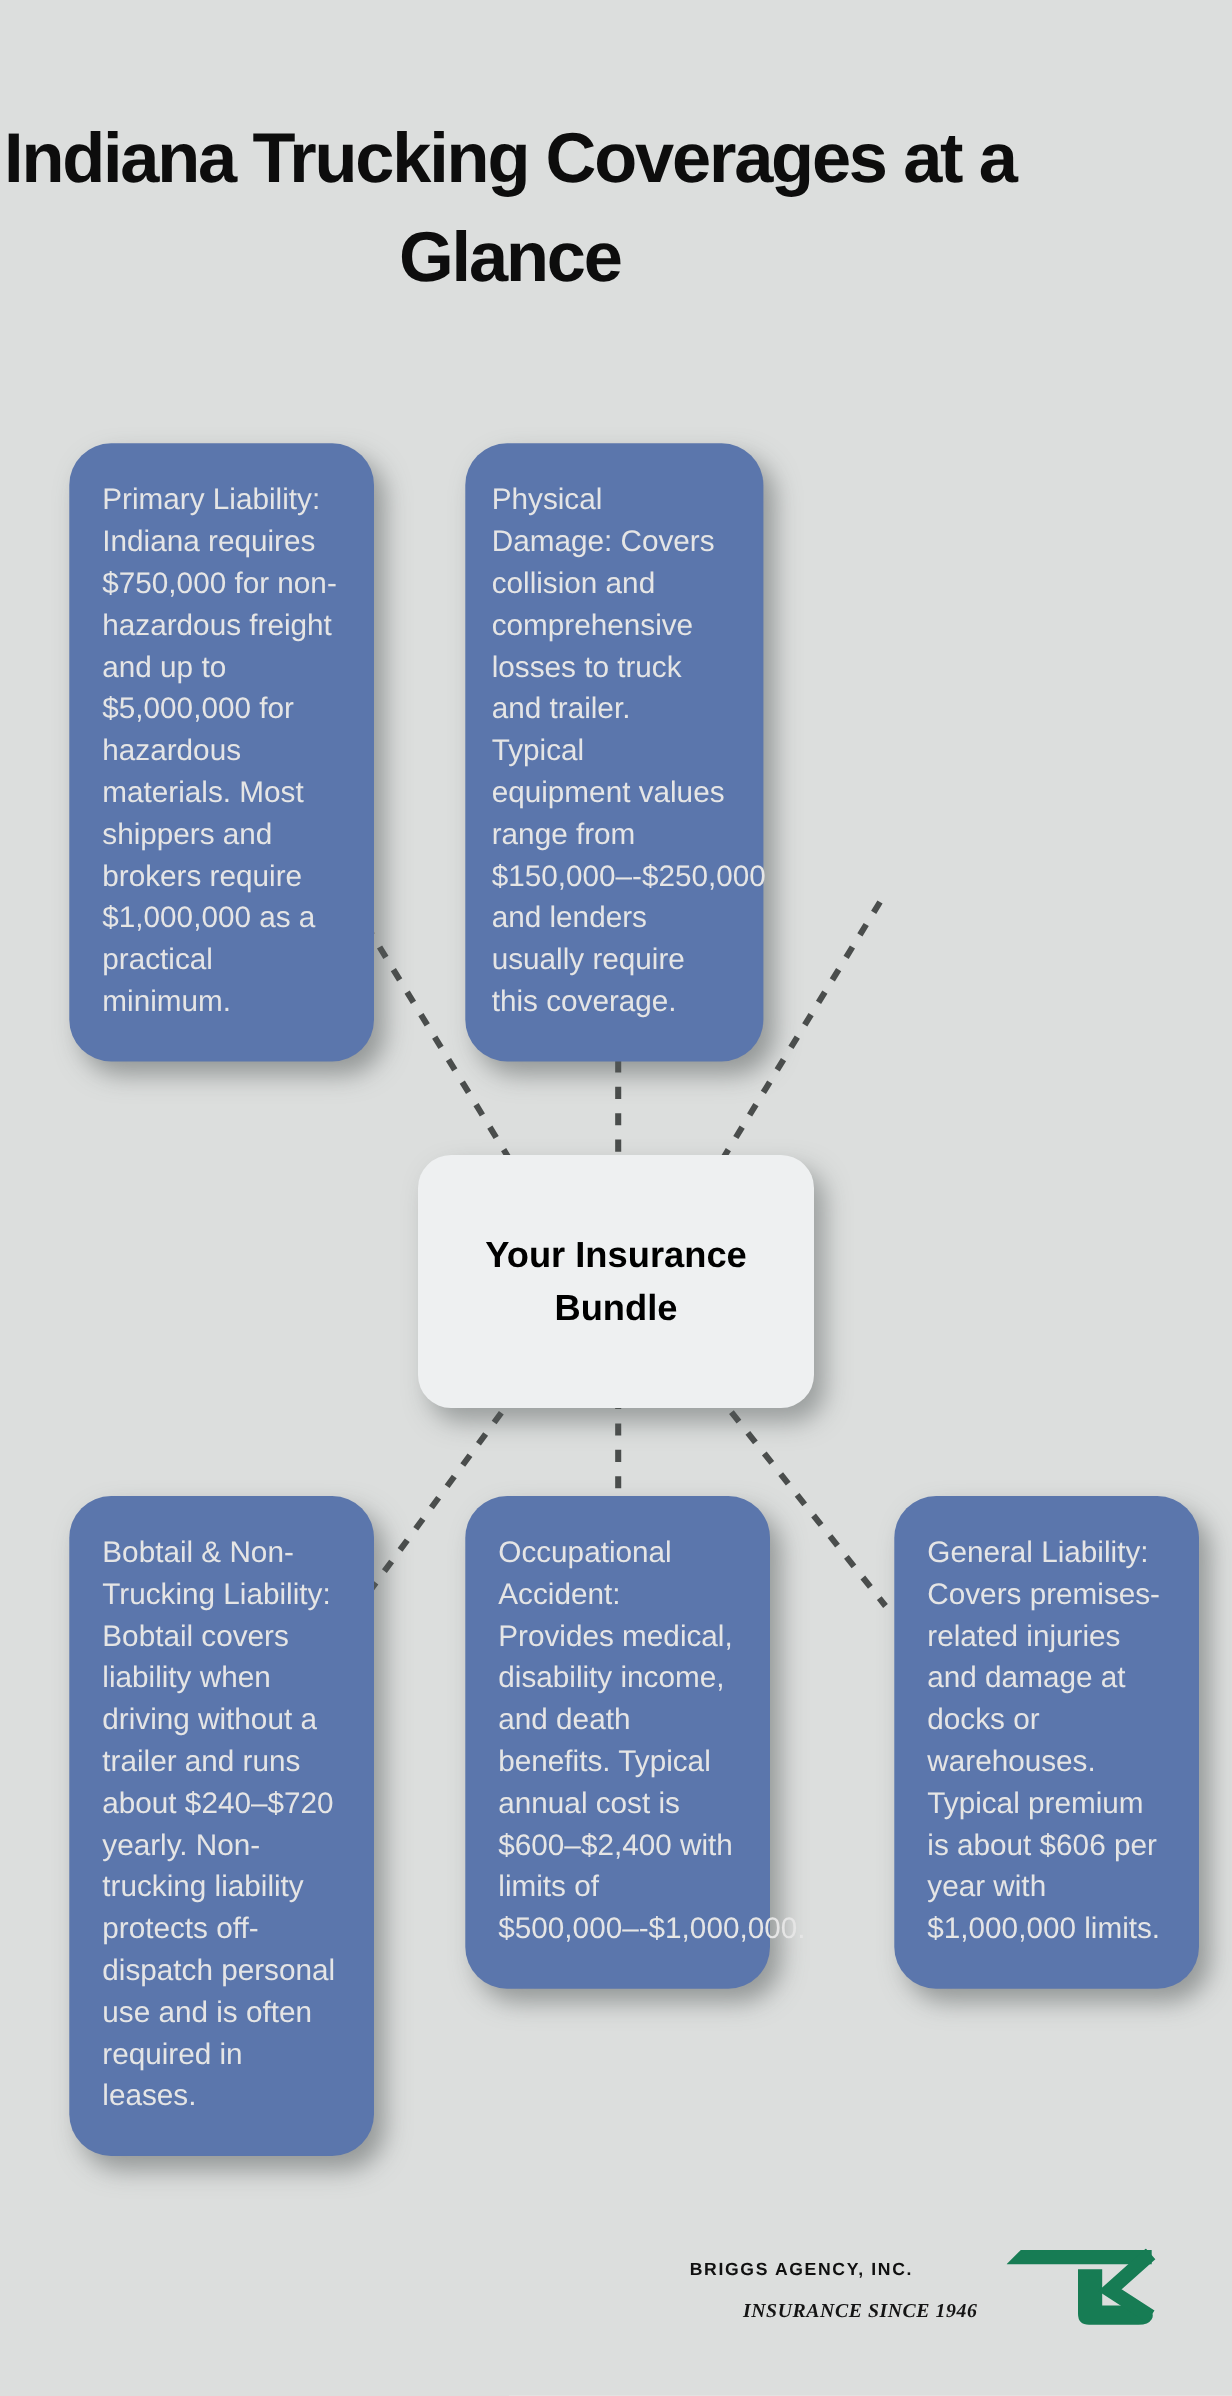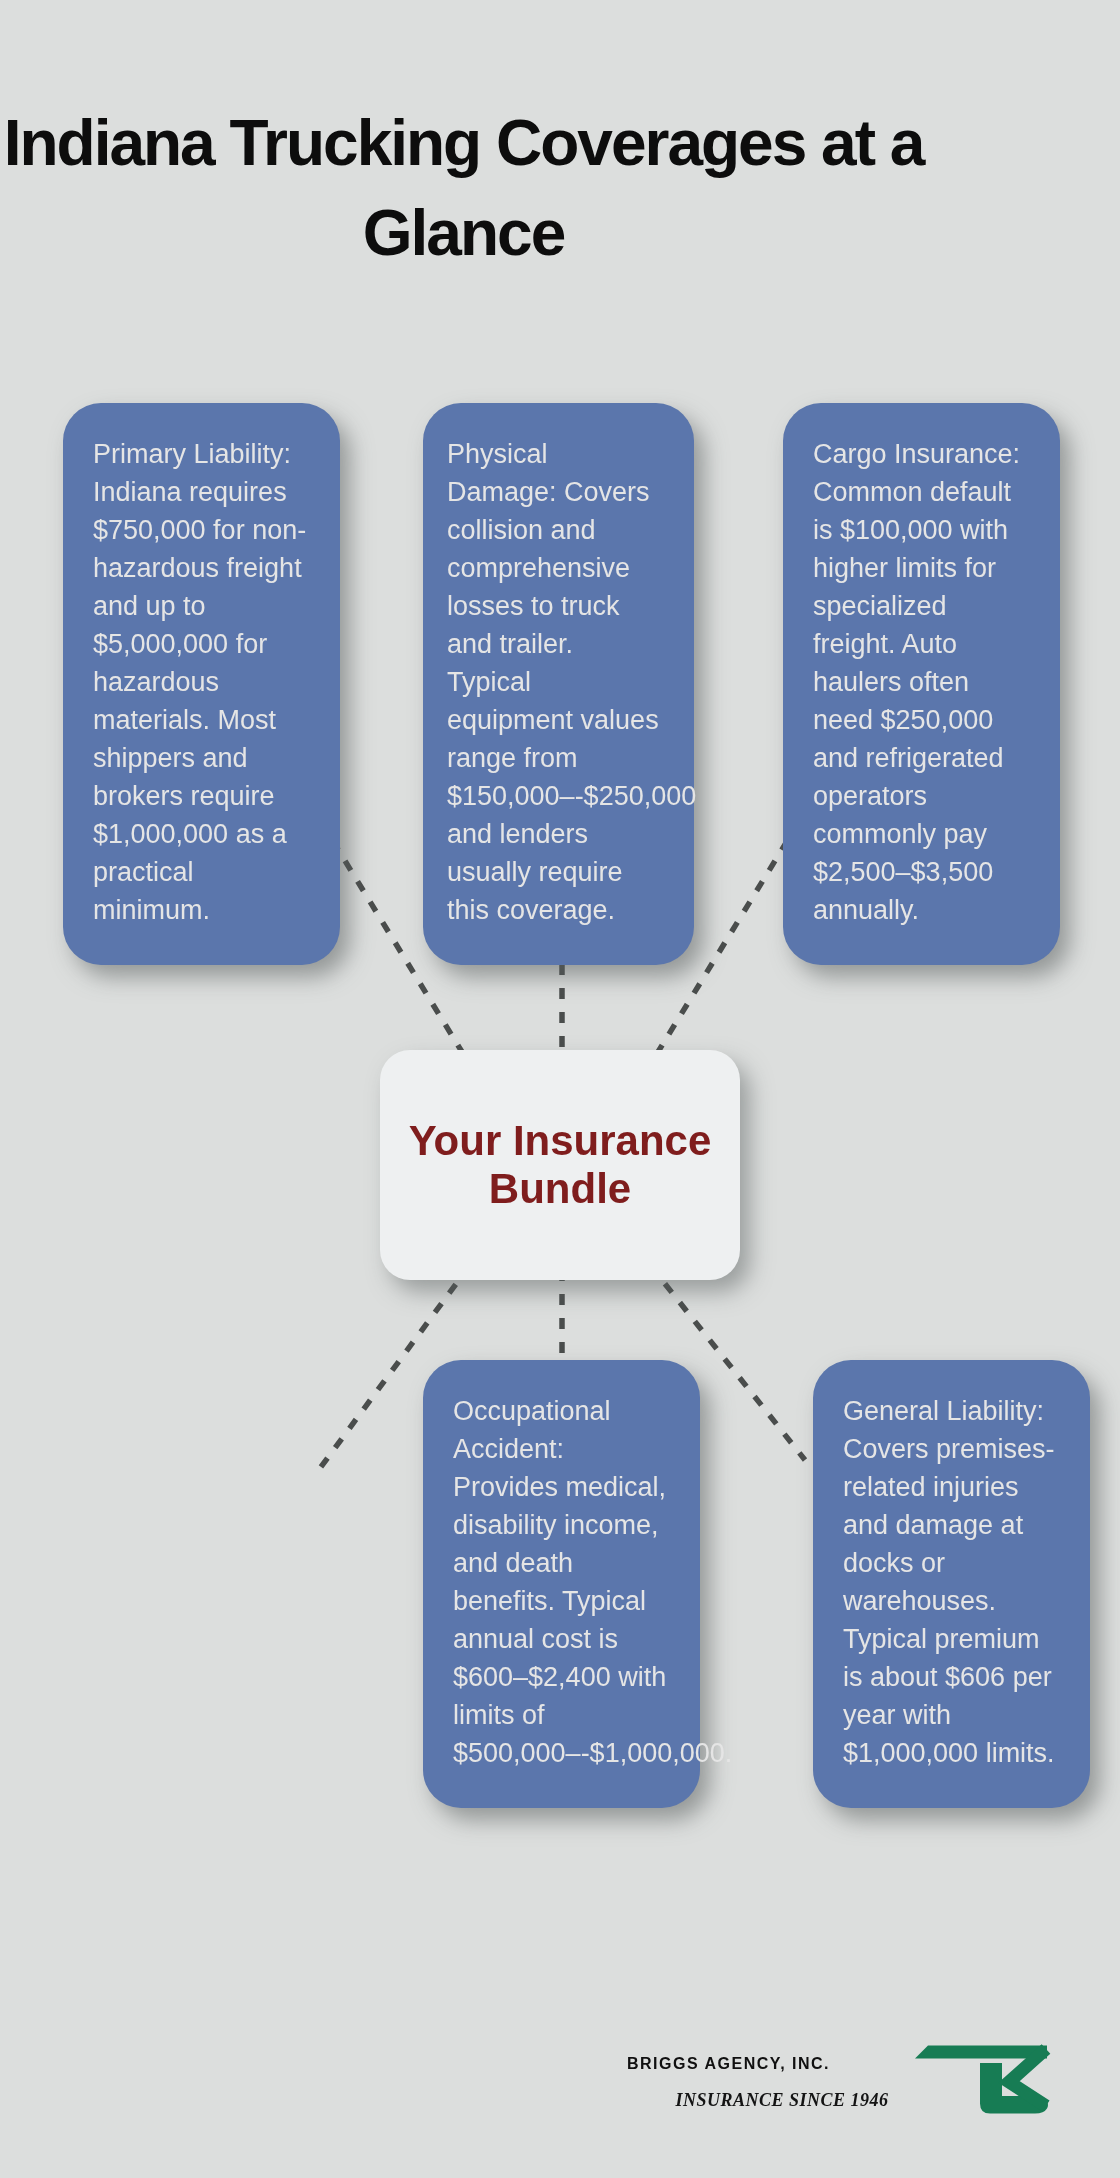--- a/index.html
+++ b/index.html
@@ -54,24 +54,24 @@
     border-radius: 30px;
     box-shadow: 10px 12px 22px rgba(90, 95, 95, 0.5);
     display: flex;
     align-items: center;
     justify-content: center;
     z-index: 2;
   }
   .center-node .label {
     width: 310px;
     text-align: center;
-    font-size: 42px;
+    font-size: 33px;
     font-weight: 700;
     line-height: 48px;
-    color: #7f1d1d;
+    color: #000000;
   }
   .logo { position: absolute; z-index: 2; }
   .brand-text {
     left: 627px; top: 2055px;
     font-size: 16px;
     font-weight: 700;
     letter-spacing: 1.5px;
     color: #101010;
     white-space: nowrap;
     z-index: 3;
@@ -109,22 +109,22 @@
       <line x1="650" y1="1265" x2="805" y2="1460"></line>
     </g>
   </svg>
 
   <div class="card pos-b1">
     <span>Primary Liability: Indiana requires $750,000 for non-hazardous freight and up to $5,000,000 for hazardous materials. Most shippers and brokers require $1,000,000 as a practical minimum.</span>
   </div>
   <div class="card pos-b2">
     <span>Physical Damage: Covers collision and comprehensive losses to truck and trailer. Typical equipment values range from $150,000–-$250,000 and lenders usually require this coverage.</span>
   </div>
-  <div class="card pos-b3">
-    <span>Cargo Insurance: Common default is $100,000 with higher limits for specialized freight. Auto haulers often need $250,000 and refrigerated operators commonly pay $2,500–$3,500 annually.</span>
+  <div class="card pos-b4">
+    <span>Bobtail &amp; Non-Trucking Liability: Bobtail covers liability when driving without a trailer and runs about $240–$720 yearly. Non-trucking liability protects off-dispatch personal use and is often required in leases.</span>
   </div>
   <div class="card pos-b5">
     <span>Occupational Accident: Provides medical, disability income, and death benefits. Typical annual cost is $600–$2,400 with limits of $500,000–-$1,000,000.</span>
   </div>
   <div class="card pos-b6">
     <span>General Liability: Covers premises-related injuries and damage at docks or warehouses. Typical premium is about $606 per year with $1,000,000 limits.</span>
   </div>
 
   <div class="center-node">
     <div class="label">Your Insurance Bundle</div>

